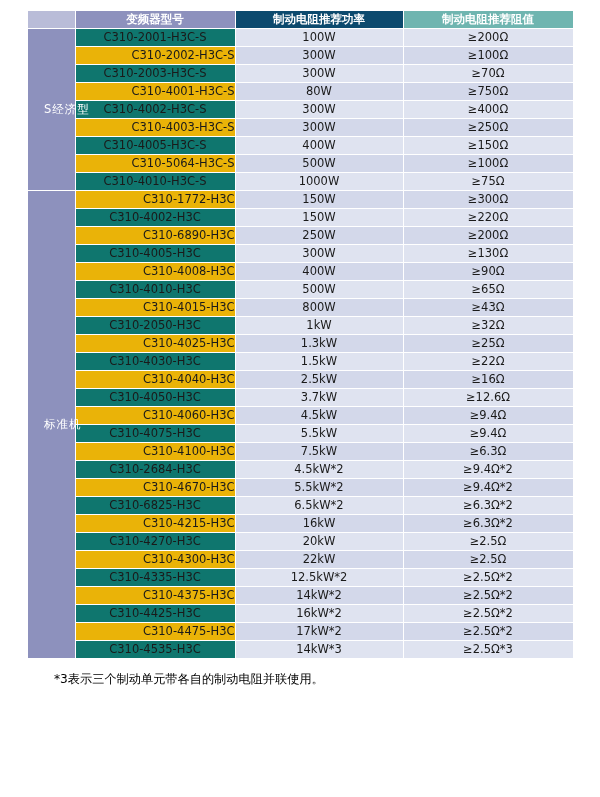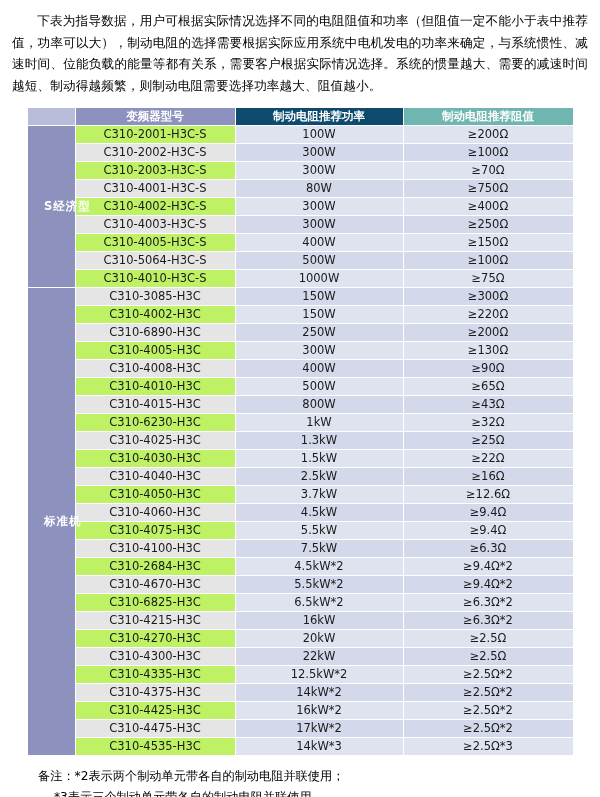--- a/index.html
+++ b/index.html
@@ -59,55 +59,54 @@
   }
   th.h-blank { background: #b9bcd8; }
   th.h-model { background: #8d91bd; }
   th.h-power { background: #0c4a6e; }
   th.h-res   { background: #6fb5b0; margin-top: 29px; }
 
   
   td.group {
     background: #8d91bd;
     color: #ffffff;
-    font-weight: bold;
+    font-weight: normal;
     font-size: 11.5px;
     letter-spacing: 1px;
     line-height: 1.45;
     width: 48px;
   }
   td.group span.vtext {
     display: block;
     width: 14px;
     margin: 0 auto;
     word-break: break-all;
   }
 
   
-  td.model { background: #bef264; color: #1a1a1a; }
+  td.model { background: #0f766e; color: #1a1a1a; }
   td.val   { background: #dfe3f0; color: #1a1a1a; }
-  tr.alt td.model { background: #e5e5e5; }
+  tr.alt td.model { background: #eab308; text-align: right; }
   tr.alt td.val   { background: #d3d8ea; }
 
   .notes {
     margin: 10px 0 0 0;
     padding-left: 26px;
     font-size: 12.2px;
     line-height: 1.78;
     color: #000;
   }
   .notes div { white-space: nowrap; }
   .notes .indent { padding-left: 16px; }
 </style>
 </head>
 <body>
 
 <div class="page">
 
-  <p class="intro">下表为指导数据，用户可根据实际情况选择不同的电阻阻值和功率（但阻值一定不能小于表中推荐值，功率可以大），制动电阻的选择需要根据实际应用系统中电机发电的功率来确定，与系统惯性、减速时间、位能负载的能量等都有关系，需要客户根据实际情况选择。系统的惯量越大、需要的减速时间越短、制动得越频繁，则制动电阻需要选择功率越大、阻值越小。</p>
 
   <table class="spec">
     <colgroup>
       <col class="c-group">
       <col class="c-model">
       <col class="c-power">
       <col class="c-res">
     </colgroup>
     <thead>
       <tr>
@@ -163,21 +162,21 @@
         </tr>
         <tr>
           <td class="model">C310-4010-H3C-S</td>
           <td class="val">1000W</td>
           <td class="val">≥75Ω</td>
         </tr>
         <tr class="alt">
           <td class="group" rowspan="26">
             <span class="vtext">标准机</span>
           </td>
-          <td class="model">C310-3085-H3C</td>
+          <td class="model">C310-1772-H3C</td>
           <td class="val">150W</td>
           <td class="val">≥300Ω</td>
         </tr>
         <tr>
           <td class="model">C310-4002-H3C</td>
           <td class="val">150W</td>
           <td class="val">≥220Ω</td>
         </tr>
         <tr class="alt">
           <td class="model">C310-6890-H3C</td>
@@ -198,21 +197,21 @@
           <td class="model">C310-4010-H3C</td>
           <td class="val">500W</td>
           <td class="val">≥65Ω</td>
         </tr>
         <tr class="alt">
           <td class="model">C310-4015-H3C</td>
           <td class="val">800W</td>
           <td class="val">≥43Ω</td>
         </tr>
         <tr>
-          <td class="model">C310-6230-H3C</td>
+          <td class="model">C310-2050-H3C</td>
           <td class="val">1kW</td>
           <td class="val">≥32Ω</td>
         </tr>
         <tr class="alt">
           <td class="model">C310-4025-H3C</td>
           <td class="val">1.3kW</td>
           <td class="val">≥25Ω</td>
         </tr>
         <tr>
           <td class="model">C310-4030-H3C</td>
@@ -296,17 +295,16 @@
         </tr>
         <tr>
           <td class="model">C310-4535-H3C</td>
           <td class="val">14kW*3</td>
           <td class="val">≥2.5Ω*3</td>
         </tr>
       </tbody>
   </table>
 
   <div class="notes">
-    <div>备注：*2表示两个制动单元带各自的制动电阻并联使用；</div>
     <div class="indent">*3表示三个制动单元带各自的制动电阻并联使用。</div>
   </div>
 
 </div>
 
 </body></html>

